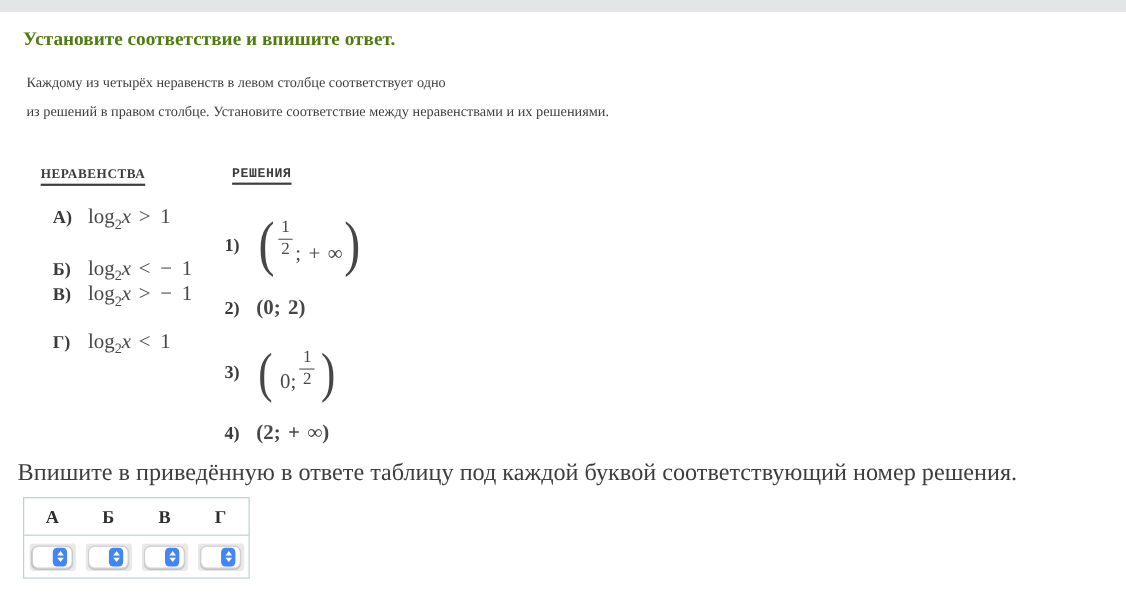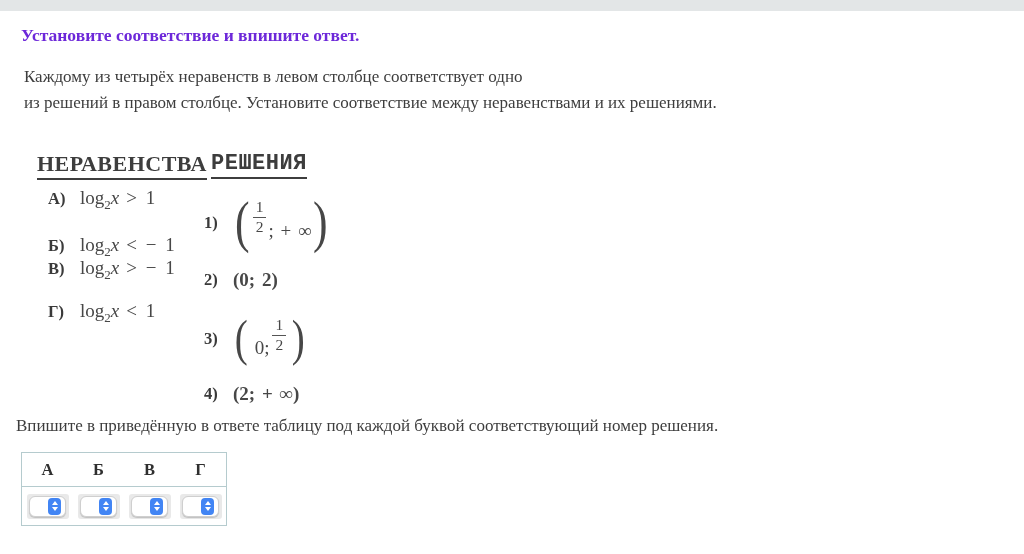--- a/index.html
+++ b/index.html
@@ -10,32 +10,32 @@
     font-family:"Liberation Serif", serif;
     color:#3a3a3a;
     overflow:hidden;
   }
   .topbar {
     position:absolute; left:0; top:0; width:1024px; height:11px;
     background:#e3e6e7;
   }
   .title {
     position:absolute; left:21px; top:25px;
-    font-size:17.5px; font-weight:bold; color:#6d28d9;
+    font-size:17.5px; font-weight:bold; color:#4d7c0f;
   }
   .intro-line {
     position:absolute; left:24px;
-    font-size:17px; color:#3d3d3d;
+    font-size:13px; color:#3d3d3d;
   }
   .intro-1 { top:67px; }
   .intro-2 { top:93px;text-align:right; }
 
   .col-header {
     position:absolute; top:151px;
-    font-weight:bold; font-size:22px; letter-spacing:0.5px;
+    font-weight:bold; font-size:12px; letter-spacing:0.5px;
     color:#3d3d3d;
     border-bottom:2px solid #3d3d3d;
     padding-bottom:1px;
   }
   .hdr-left  { left:37px; }
   .hdr-right { left:211px;font-family:Liberation Mono, monospace; }
 
   .ineq {
     position:absolute; left:48px;
     font-size:19px; color:#474747;
@@ -77,21 +77,21 @@
   }
   .frac .fn { padding:0 3px; border-bottom:1.3px solid #555; }
   .sol-1 .frac { position:relative; top:-6px; margin:0 1px; }
   .sol-1 .tail { position:relative; top:8px; margin-left:1px; word-spacing:2px; }
   .sol-3 .lead { position:relative; top:9px; margin-left:5px; }
   .sol-3 .frac { position:relative; top:-4px; margin:0 4px 0 3px; }
   .sol-text { word-spacing:2px;font-weight:bold; }
 
   .instruction {
     position:absolute; left:16px; top:416px;
-    font-size:17px; color:#3d3d3d;
+    font-size:22px; color:#3d3d3d;
   }
 
   .ans-table {
     position:absolute; left:21px; top:452px;
     width:206px;
     border:1px solid #b5cbce;
     background:#fff;
   }
   .thead {
     display:flex; height:34px; align-items:center;

